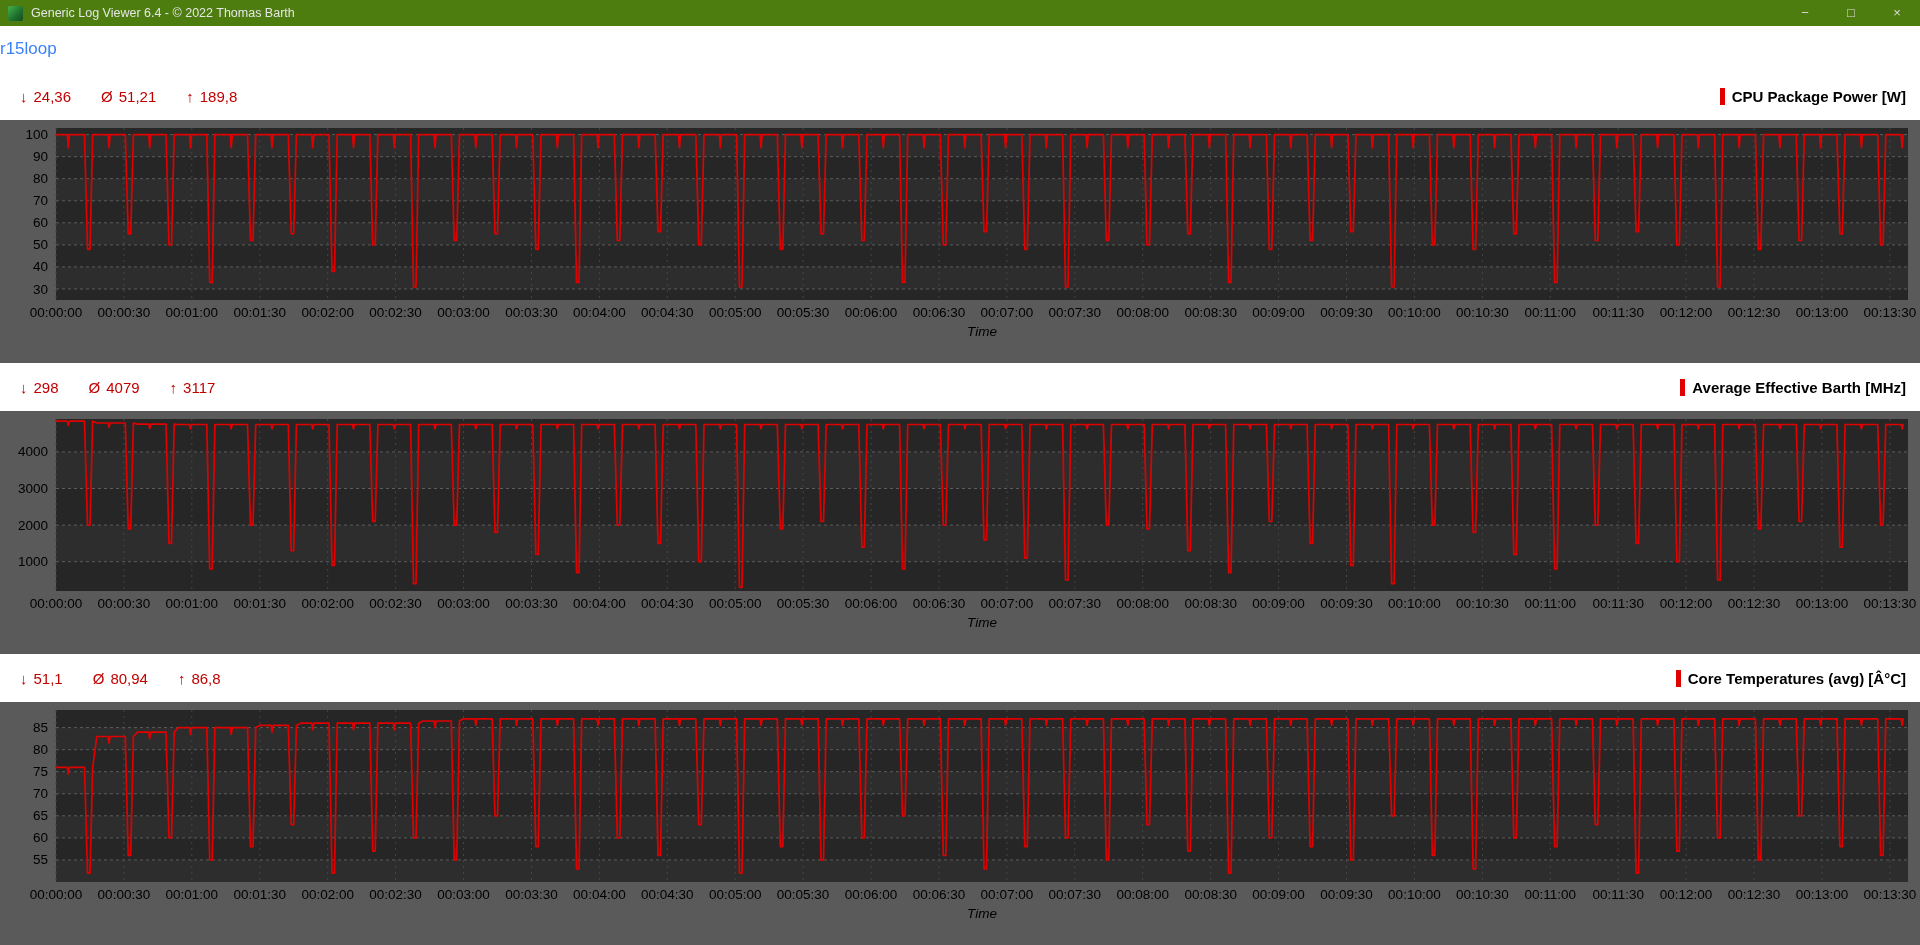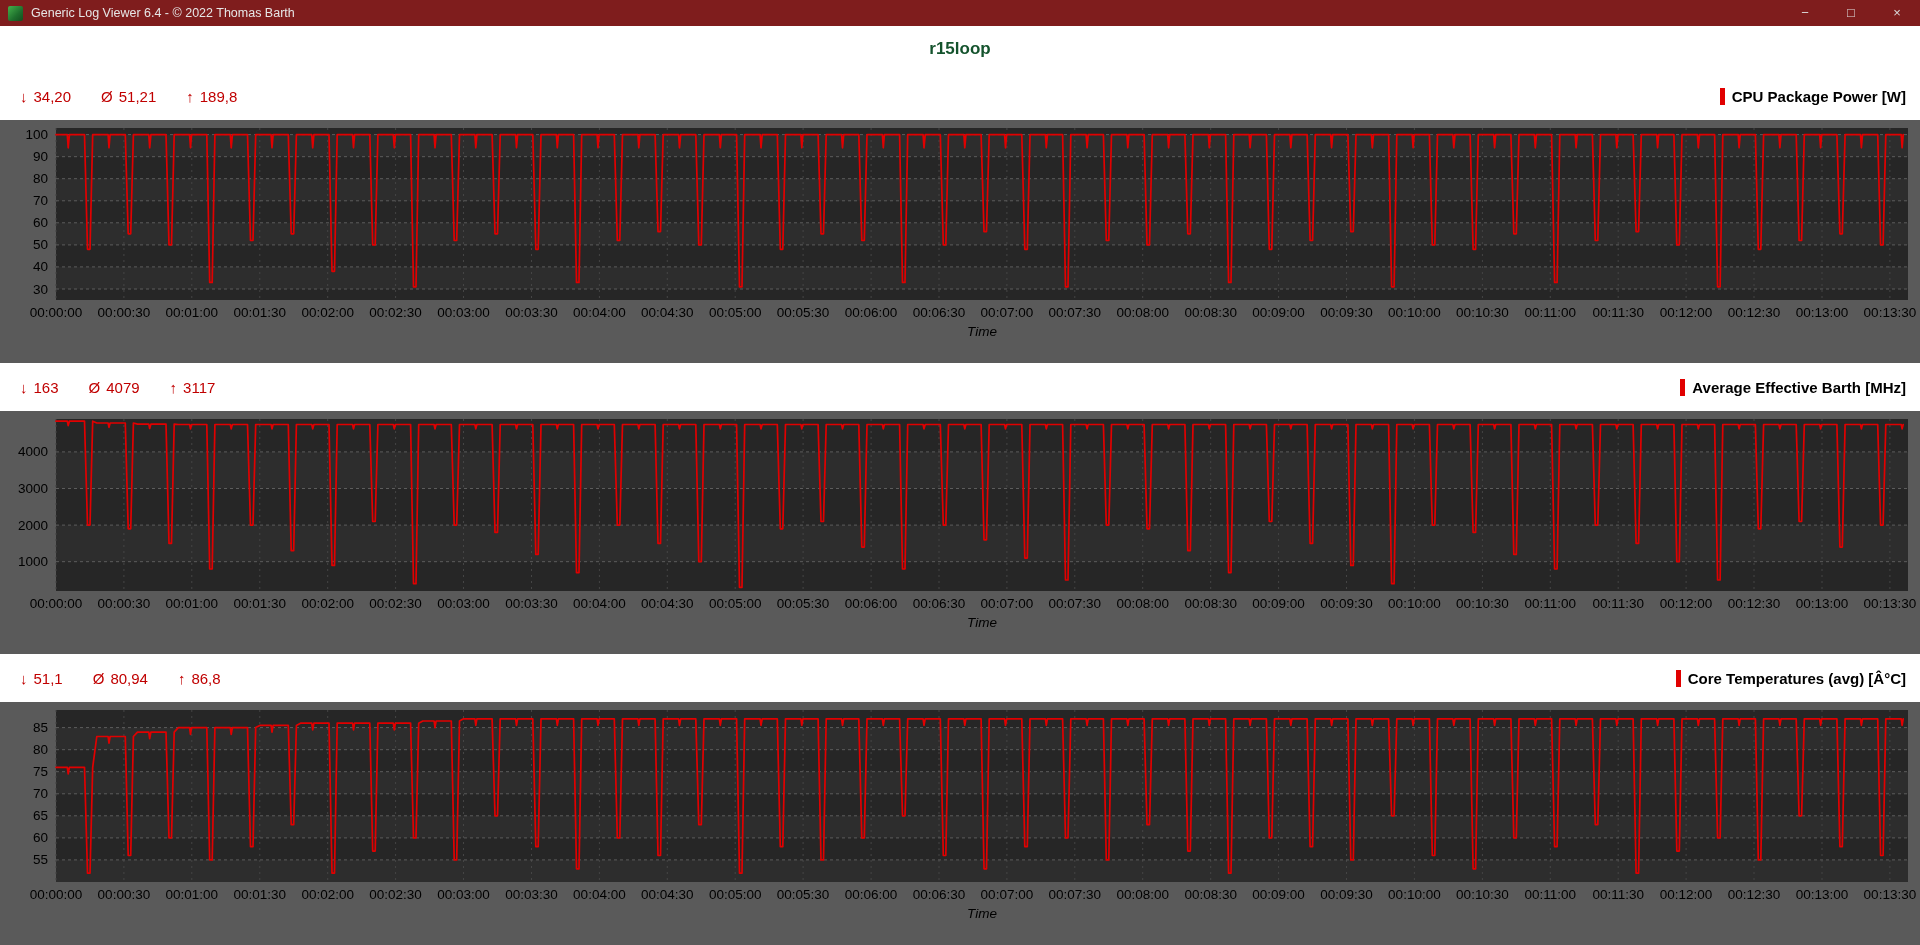--- a/index.html
+++ b/index.html
@@ -5,41 +5,41 @@
   * { box-sizing: border-box; }
   html,body { margin:0; padding:0; }
   body {
     width:1920px; height:945px; overflow:hidden;
     background:#5a5a5a;
     font-family:"Liberation Sans", sans-serif;
     -webkit-font-smoothing:antialiased;
   }
   
   .titlebar {
-    height:26px; background:#7f1d1d; color:#e6e6e6;
+    height:26px; background:#4d7c0f; color:#e6e6e6;
     display:flex; align-items:center; font-size:12.5px;
     user-select:none;
   }
   .app-icon {
     width:15px; height:15px; margin:0 8px; border-radius:2px;
     background:linear-gradient(135deg,#45b14b 0%,#1e6f2d 60%,#134d1e 100%);
     flex:0 0 auto;
   }
   .title-text { white-space:nowrap; }
   .win-controls { margin-left:auto; display:flex; height:100%; }
   .win-btn {
     width:46px; height:100%; border:none; background:transparent;
     color:#dcdcdc; font-size:13px; line-height:26px; padding:0;
     font-family:"Liberation Sans", sans-serif; cursor:default;
   }
   
   .doc-header {
-    height:46px; background:#ffffff; color:#14532d;
-    display:flex; align-items:center; justify-content:center;
-    font-size:17px; font-weight:700;
+    height:46px; background:#ffffff; color:#3b82f6;
+    display:flex; align-items:center; 
+    font-size:17px; font-weight:400;
   }
   
   .chart-section { height:291px; }
   .stats-bar {
     height:48px; background:#ffffff;
     display:flex; align-items:center;
     padding:0 14px 0 20px;
   }
   .stats-left { display:flex; gap:30px; color:#c00000; font-size:15px; }
   .stat { display:flex; align-items:center; gap:6px; white-space:nowrap; }
@@ -66,21 +66,21 @@
 
   <div class="doc-header">
     <span>r15loop</span>
   </div>
 
   <section class="chart-section">
     <div class="stats-bar">
       <div class="stats-left">
         <span class="stat">
             <span>↓</span>
-            <span>34,20</span>
+            <span>24,36</span>
           </span>
         <span class="stat">
             <span>Ø</span>
             <span>51,21</span>
           </span>
         <span class="stat">
             <span>↑</span>
             <span>189,8</span>
           </span>
       </div>
@@ -172,21 +172,21 @@
           <text x="982" y="216" font-size="13.5" fill="#000000" text-anchor="middle" font-style="italic" font-family="Liberation Sans, sans-serif">Time</text>
         </svg>
     </div>
   </section>
 
   <section class="chart-section">
     <div class="stats-bar">
       <div class="stats-left">
         <span class="stat">
             <span>↓</span>
-            <span>163</span>
+            <span>298</span>
           </span>
         <span class="stat">
             <span>Ø</span>
             <span>4079</span>
           </span>
         <span class="stat">
             <span>↑</span>
             <span>3117</span>
           </span>
       </div>

